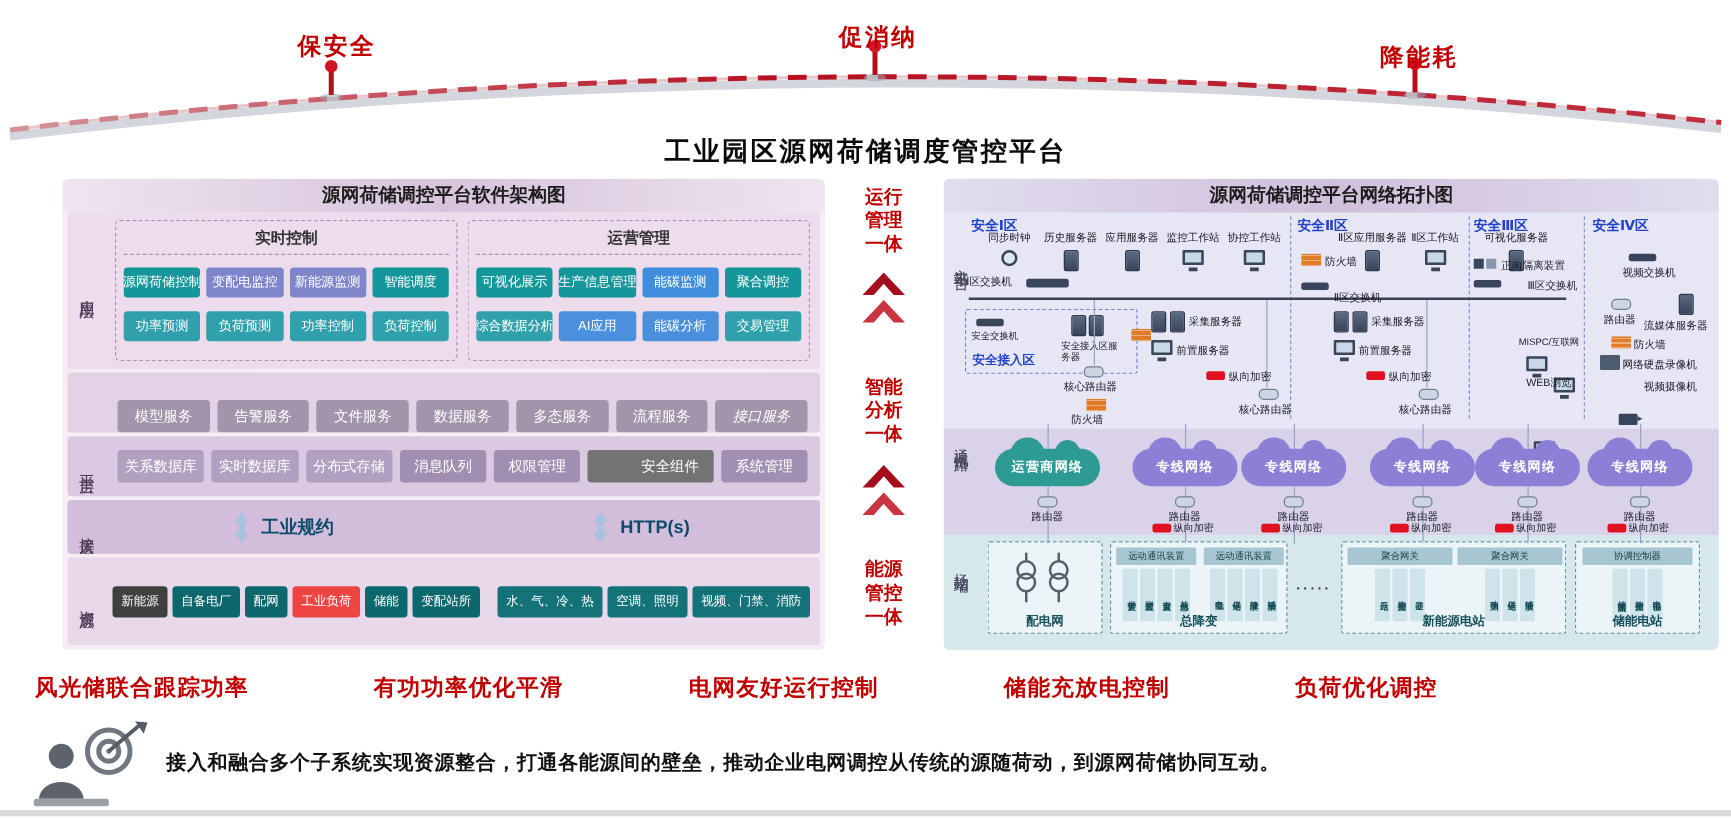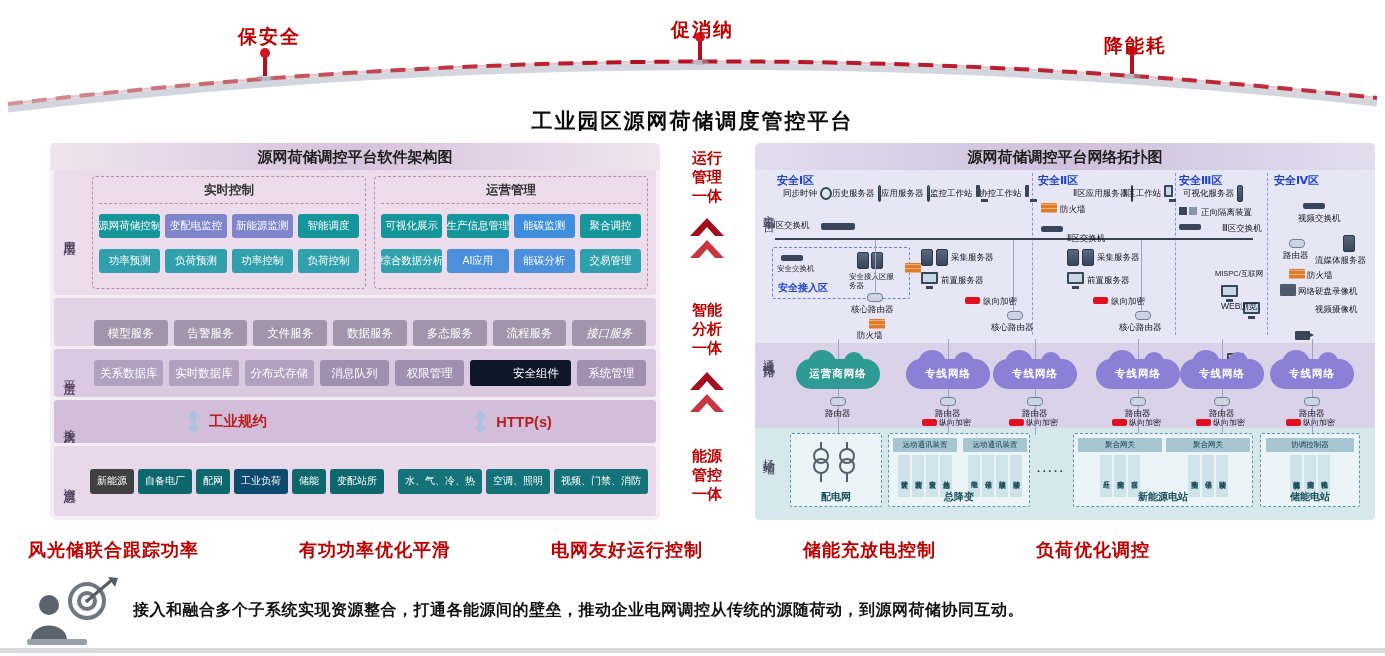--- a/index.html
+++ b/index.html
@@ -29,39 +29,39 @@
     writing-mode:vertical-rl; text-orientation:upright; font-size:12.5px; letter-spacing:2px; color:#4c3a56; }
   .band-content { flex:1; min-width:0; }
   .app-content { display:flex; gap:8px; padding:6px 8px; }
   .app-group { flex:1; border:1px dashed #b48fb4; border-radius:4px; padding:2px 6px 5px; display:flex; flex-direction:column; min-width:0; }
   .group-header { text-align:center; font-size:12.5px; font-weight:bold; color:#333; padding:3px 0 4px; border-bottom:1px dashed #b48fb4; }
   .group-grid { display:grid; grid-template-columns:repeat(4,1fr); grid-auto-rows:24px; gap:0 5px; flex:1; align-content:space-evenly; }
   .app-btn { border-radius:3px; color:#fff; font-size:10.5px; display:flex; align-items:center; justify-content:center; white-space:nowrap; overflow:hidden; }
   .row-content { display:flex; gap:6px; padding:0 10px; align-items:center; }
   .row-btn { flex:1; height:26px; border-radius:3px; color:#fff; font-size:11.5px; display:flex; align-items:center; justify-content:center; white-space:nowrap; }
   .acc-content { display:flex; align-items:center; }
-  .access-item { flex:1; display:flex; align-items:center; justify-content:center; gap:9px; font-size:14.5px; font-weight:bold; color:#b91c1c; }
+  .access-item { flex:1; display:flex; align-items:center; justify-content:center; gap:9px; font-size:14.5px; font-weight:bold; color:#0c4a6e; }
   .res-content { display:flex; gap:4px; padding:0 6px; align-items:center; }
   .res-btn { flex:none; height:25px; border-radius:3px; color:#fff; font-size:10px; display:flex; align-items:center; padding:0 7px; white-space:nowrap; }
   .res-btn:nth-child(7) { margin-left:10px; }
 
   
   .mid-text { position:absolute; left:690px; width:34px; text-align:center; font-size:15px; font-weight:bold; color:#c00000; line-height:19px; }
   .chev { position:absolute; left:687px; width:40px; height:52px; }
 
   
   #topo { position:absolute; left:755px; top:143px; width:620px; height:377px; background:#e6e6f4; border-radius:5px; overflow:hidden; }
   .t-band-comm { position:absolute; left:0; top:200px; width:620px; height:85px; background:#d9d2e8; }
   .t-band-sta  { position:absolute; left:0; top:285px; width:620px; height:92px; background:#d6e8ec; }
   .t-side { position:absolute; left:5px; writing-mode:vertical-rl; text-orientation:upright; font-size:12px; letter-spacing:2px; color:#43435a; }
   .zsep { position:absolute; top:30px; height:162px; border-left:1px dashed #8a96d2; }
   .zlabel { position:absolute; font-size:11px; font-weight:bold; color:#2343cb; }
   .slabel { position:absolute; font-size:8.5px; color:#1a1a26; white-space:nowrap; line-height:1.2; }
   .devrow { position:absolute; display:flex; }
-  .dev { width:49px; display:flex; flex-direction:row; align-items:center; gap:3px; }
+  .dev { width:49px; display:flex; flex-direction:column; align-items:center; gap:3px; }
   .devrow-z2 .dev { width:50px; }
   .dev-label { font-size:8.5px; color:#15151f; white-space:nowrap; }
   .i-clock { width:13px; height:13px; border:2px solid #3a4657; border-radius:50%; background:#dfe7f0; }
   .i-server { width:12px; height:17px; background:linear-gradient(#5a6a80,#39455a); border:1px solid #2c3748; border-radius:2px; }
   .i-monitor { width:17px; height:12px; background:#c8d8e8; border:2px solid #3a4657; border-radius:1px; position:relative; margin-bottom:5px; }
   .i-monitor::after { content:""; position:absolute; left:3px; bottom:-7px; width:7px; height:3px; background:#3a4657; }
   .i-switch { width:34px; height:7px; background:#39455a; border-radius:2px; }
   .i-switch.sm { width:22px; height:6px; }
   .i-fw { width:16px; height:10px; background:#e07b28; border-radius:1px;
     background-image:repeating-linear-gradient(0deg, rgba(255,255,255,.4) 0 1px, transparent 1px 4px); }
@@ -188,21 +188,21 @@
 
     <div class="band b-plat">
       <div class="band-label">平台层</div>
       <div class="band-content row-content">
 
       <div class="row-btn" style="background: rgb(177, 160, 191);">关系数据库</div>
           <div class="row-btn" style="background: rgb(177, 160, 191);">实时数据库</div>
           <div class="row-btn" style="background: rgb(177, 160, 191);">分布式存储</div>
           <div class="row-btn" style="background: rgb(160, 143, 176);">消息队列</div>
           <div class="row-btn" style="background: rgb(160, 143, 176);">权限管理</div>
-          <div class="row-btn" style="background: #0f172a; padding-left: 31px;">安全组件</div>
+          <div class="row-btn" style="background: #737373; padding-left: 31px;">安全组件</div>
           <div class="row-btn" style="background: rgb(160, 143, 176);">系统管理</div>
         </div>
     </div>
 
     <div class="band b-acc">
       <div class="band-label">接入层</div>
       <div class="band-content acc-content">
         <div class="access-item">
           <svg width="13" height="24" viewBox="0 0 13 24">
               <path d="M6.5 0 L12.5 7.5 H9 V16.5 H12.5 L6.5 24 L0.5 16.5 H4 V7.5 H0.5 Z" fill="#a9c2e0"></path>
@@ -218,21 +218,21 @@
       </div>
     </div>
 
     <div class="band b-res">
       <div class="band-label">资源层</div>
       <div class="band-content res-content">
 
       <div class="res-btn" style="background: #404040;">新能源</div>
           <div class="res-btn" style="background: rgb(13, 104, 110);">自备电厂</div>
           <div class="res-btn" style="background: rgb(13, 104, 110);">配网</div>
-          <div class="res-btn" style="background: #0c4a6e;">工业负荷</div>
+          <div class="res-btn" style="background: #ef4444;">工业负荷</div>
           <div class="res-btn" style="background: rgb(13, 104, 110);">储能</div>
           <div class="res-btn" style="background: rgb(13, 104, 110);">变配站所</div>
           <div class="res-btn" style="background: rgb(20, 115, 121);">水、气、冷、热</div>
           <div class="res-btn" style="background: rgb(20, 115, 121);">空调、照明</div>
           <div class="res-btn" style="background: rgb(20, 115, 121);">视频、门禁、消防</div>
         </div>
     </div>
 
   </div>
 </section>

